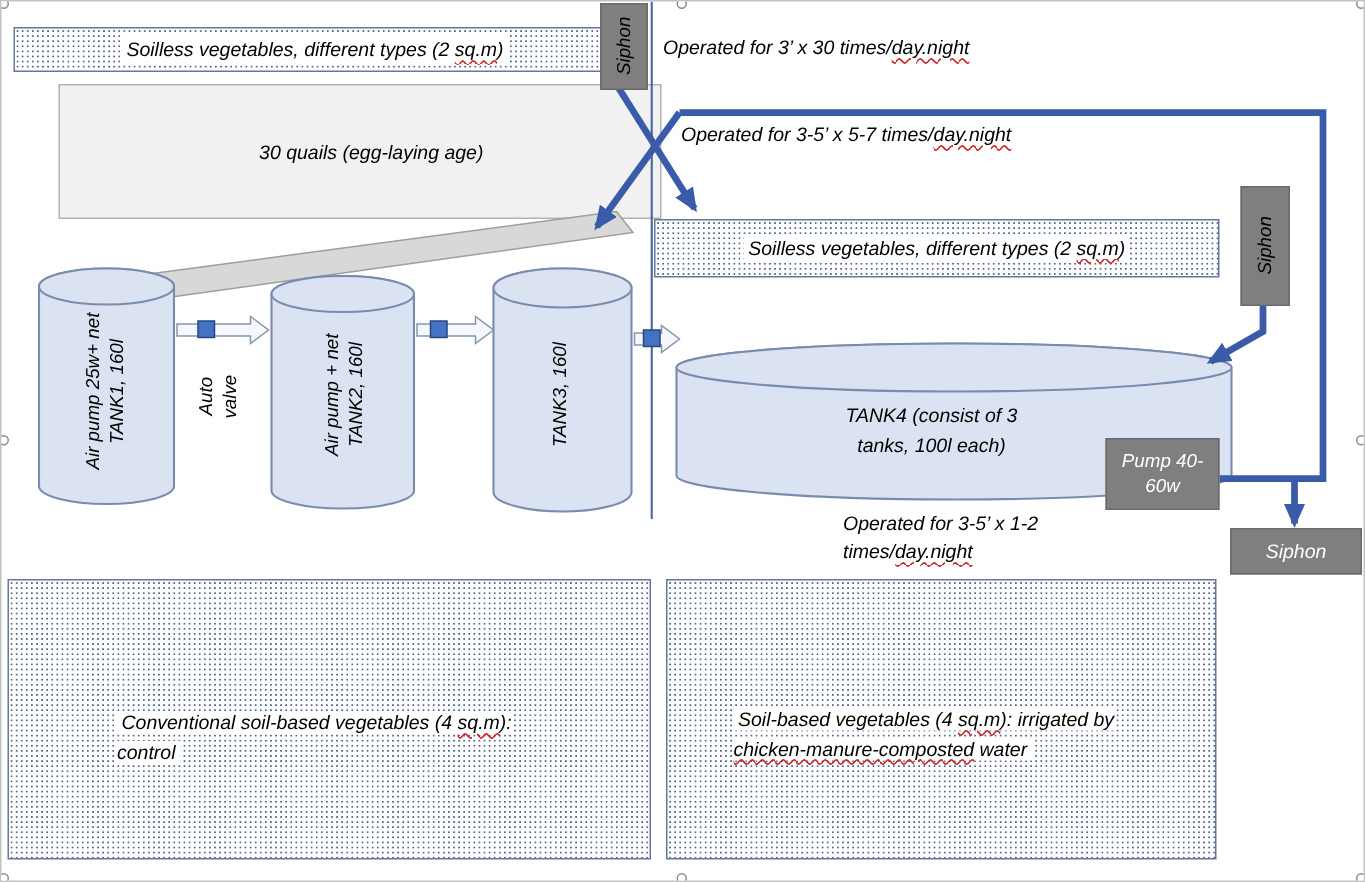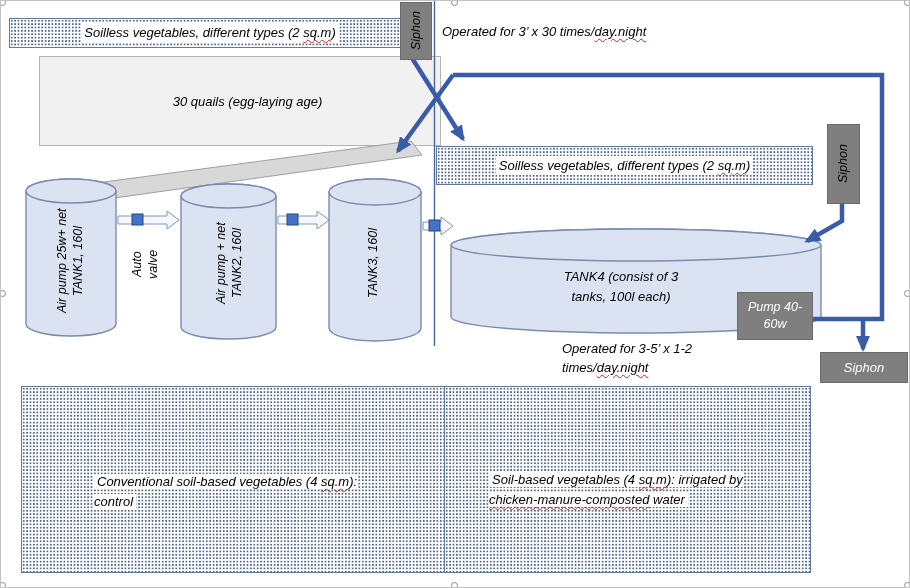--- a/index.html
+++ b/index.html
@@ -36,21 +36,21 @@
   </div>
 
   <div class="abs center fs13" style="left:38px;top:55px;width:385px;height:88px;background:#f1f1f1;border:1px solid #b3b3b3;z-index:1;padding-left:15px;">
     <span>30 quails (egg-laying age)</span>
   </div>
 
   <div class="abs dotted center fs13" style="left:435px;top:145px;width:375px;height:37px;">
     <span class="wbg"><span>Soilless vegetables, different types (2 </span><span class="sp">sq.m</span><span>)</span></span>
   </div>
 
-  <div class="abs dotted" style="left:20px;top:385px;width:427px;height:185px;padding-left:47px;">
+  <div class="abs dotted" style="left:4px;top:385px;width:427px;height:185px;">
     <div class="abs fs13" style="left:72px;top:85px;width:285px;">
       <span class="wbg"><span>Conventional soil-based vegetables (4 </span><span class="sp">sq.m</span><span>): control</span></span>
     </div>
   </div>
 
   <div class="abs dotted" style="left:443px;top:385px;width:365px;height:185px;">
     <div class="abs fs13" style="left:44px;top:83px;width:300px;">
       <span class="wbg"><span>Soil-based vegetables (4 </span><span class="sp">sq.m</span><span>): irrigated by </span><span class="sp">chicken-manure-composted</span><span> water</span></span>
     </div>
   </div>
@@ -96,20 +96,21 @@
 
     <polyline points="452,74 881,74 881,318 812,318" fill="none" stroke="#3a5ca8" stroke-width="4.5"></polyline>
     <line x1="452" y1="74" x2="397" y2="150" stroke="#3a5ca8" stroke-width="4.5" marker-end="url(#arr)"></line>
     <line x1="411" y1="57" x2="462" y2="138" stroke="#3a5ca8" stroke-width="4.5" marker-end="url(#arr)"></line>
     <polyline points="841,201 841,220 806,240" fill="none" stroke="#3a5ca8" stroke-width="4.5" marker-end="url(#arr)"></polyline>
     <line x1="862" y1="319" x2="862" y2="348" stroke="#3a5ca8" stroke-width="4.5" marker-end="url(#arr)"></line>
   </svg>
 
   <div class="abs lbl fs13 nowrap" style="left:441px;top:23px;"><span>Operated for 3’ x 30 times/</span><span class="sp">day.night</span></div>
 
+  <div class="abs lbl fs13 nowrap" style="left:453px;top:81px;"><span>Operated for 3-5’ x 5-7 times/</span><span class="sp">day.night</span></div>
 
   <div class="abs lbl fs13" style="left:561px;top:339px;width:178px;line-height:1.45;"><span>Operated for 3-5’ x 1-2 times/</span><span class="sp">day.night</span></div>
 
   <div class="abs vwrap fs12" style="left:36px;top:196px;width:66px;height:128px;">
     <div class="vcol">Air pump 25w+ net</div>
     <div class="vcol">TANK1, 160l</div>
   </div>
 
   <div class="abs vwrap fs12" style="left:122px;top:238px;width:44px;height:50px;">
     <div class="vcol">Auto valve</div>

